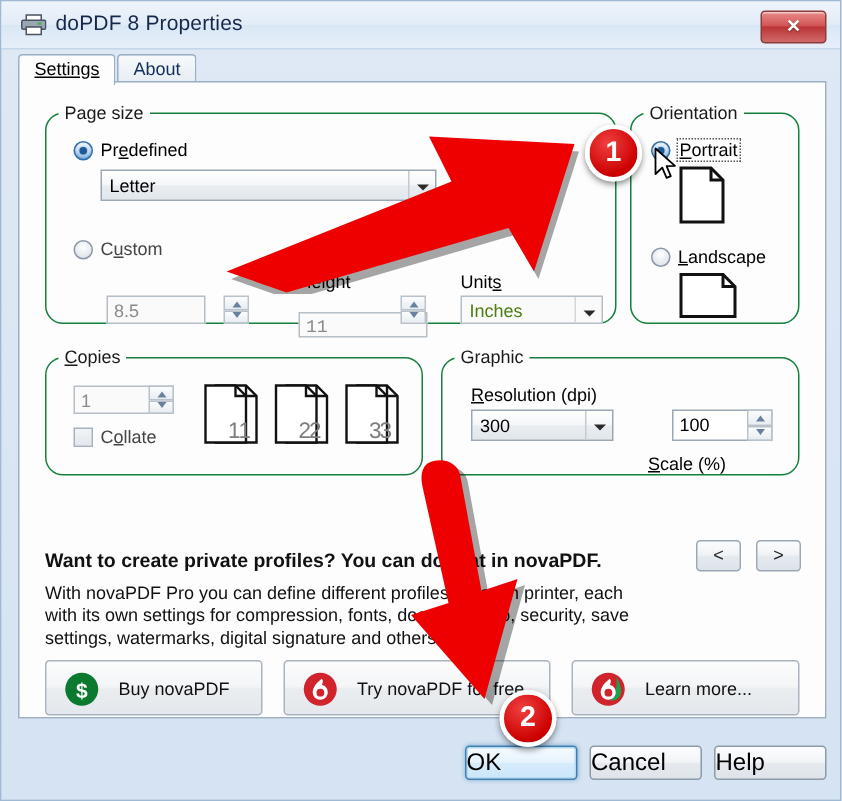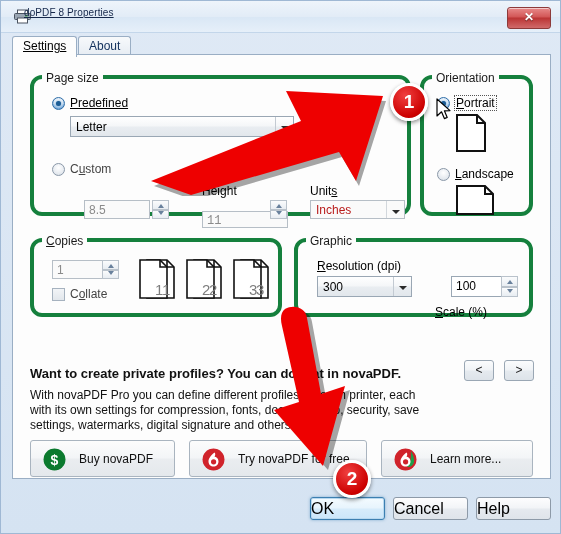--- a/index.html
+++ b/index.html
@@ -20,25 +20,24 @@
   
   .titlebar{
     position:absolute;left:0;top:0;right:0;height:31px;
     background:linear-gradient(to bottom,#eef4fb 0%,#e2ecf7 50%,#d9e7f5 51%,#e6eff9 100%);
     border-bottom:1px solid #c3d6ea;
   }
   .title-icon{
     position:absolute;left:13px;top:8px;width:17px;height:15px;
   }
   .title-text{
-    position:absolute;left:23px;top:6px;
-    font-size:10px;color:#15284b;
+    position:absolute;left:36px;top:6px;
+    font-size:14px;color:#15284b;
     white-space:nowrap;
     letter-spacing:.1px;
-    text-decoration:underline;
   }
   .close-btn{
     position:absolute;right:9px;top:6px;width:42px;height:20px;
     border:1px solid #8d3a3a;border-radius:3px;
     background:linear-gradient(to bottom,#e88a8a 0%,#d25656 45%,#bb3434 50%,#d06a6a 100%);
     box-shadow:inset 0 1px 0 rgba(255,255,255,.55);
     cursor:pointer;
   }
   .close-btn span{
     display:block;text-align:center;line-height:19px;
@@ -61,21 +60,21 @@
     color:#000;
     z-index:3;height:20px;text-decoration:underline;
   }
   
   .tabpage{
     position:absolute;left:11px;top:53px;width:539px;height:425px;
     background:#fdfdfd;border:1px solid #9aaec4;
     box-sizing:border-box;
   }
   
-  .group{position:absolute;border:4px solid #15803d;border-radius:12px;box-sizing:border-box;}
+  .group{position:absolute;border:1px solid #15803d;border-radius:12px;box-sizing:border-box;}
   .group>.glabel{
     position:absolute;top:-8px;left:8px;background:#fdfdfd;
     padding:0 4px;font-size:12px;color:#1a1a1a;white-space:nowrap;
   }
   .u{text-decoration:underline;}
   
   .radio{position:absolute;width:13px;height:13px;border-radius:50%;
     background:radial-gradient(circle at 50% 35%,#ffffff,#e3e8ee 70%,#c7cfd8 100%);
     border:1px solid #8a98a8;box-sizing:border-box;cursor:pointer;}
   .radio.on{
@@ -170,48 +169,48 @@
     <div class="tab active" style="left:0;">Settings</div>
     <div class="tab" style="left:66px;">About</div>
   </div>
 
   <div class="tabpage">
 
     <div class="group" style="left:17px;top:20px;width:381px;height:141px;">
       <div class="glabel">Page size</div>
 
       <div class="radio on" style="left:18px;top:18px;"></div>
-      <div class="rlabel" style="left:36px;top:17px;text-decoration:underline;">Pr<span class="u">e</span>defined</div>
+      <div class="rlabel" style="left:36px;top:17px;">Pr<span class="u">e</span>defined</div>
 
       <div class="combo" style="left:36px;top:37px;width:224px;height:21px;">
         <span class="ctext">Letter</span>
         <span class="carrow"></span>
       </div>
 
 
       <div class="radio" style="left:18px;top:84px;"></div>
       <div class="rlabel" style="left:36px;top:83px;color:#444;">C<span class="u">u</span>stom</div>
 
       <div class="caption" style="left:50px;top:122px;"><span class="u">W</span>idth</div>
-      <div class="textbox" style="left:50px;top:121px;width:66px;height:19px;">8.5</div>
+      <div class="textbox" style="left:40px;top:121px;width:66px;height:19px;">8.5</div>
       <div class="spin" style="left:118px;top:121px;height:19px;">
           <div class="up"></div>
           <div class="dn"></div>
         </div>
 
       <div class="caption" style="left:168px;top:105px;">Hei<span class="u">g</span>ht</div>
       <div class="textbox" style="left:168px;top:132px;width:86px;height:17px;font-family:Liberation Mono, monospace;">11</div>
       <div class="spin" style="left:236px;top:121px;height:19px;">
           <div class="up"></div>
           <div class="dn"></div>
         </div>
 
       <div class="caption" style="left:276px;top:105px;">Unit<span class="u">s</span></div>
       <div class="combo" style="left:276px;top:121px;width:95px;height:19px;background:#fafafa;border-color:#b6bec6;color:#8a8a8a;">
-        <span class="ctext" style="top:2px;color:#b91c1c;text-align:center;">Inches</span>
+        <span class="ctext" style="top:2px;color:#4d7c0f;text-align:center;">Inches</span>
         <span class="carrow" style="border-left-color:#d2d7dc;"></span>
       </div>
     </div>
 
     <div class="group" style="left:407px;top:20px;width:113px;height:141px;">
       <div class="glabel">Orientation</div>
 
       <div class="radio on" style="left:13px;top:18px;"></div>
       <div class="rlabel dotted" style="left:31px;top:17px;"><span class="u">P</span>ortrait</div>
       <div class="sheet" style="left:33px;top:36px;width:28px;height:36px;">

